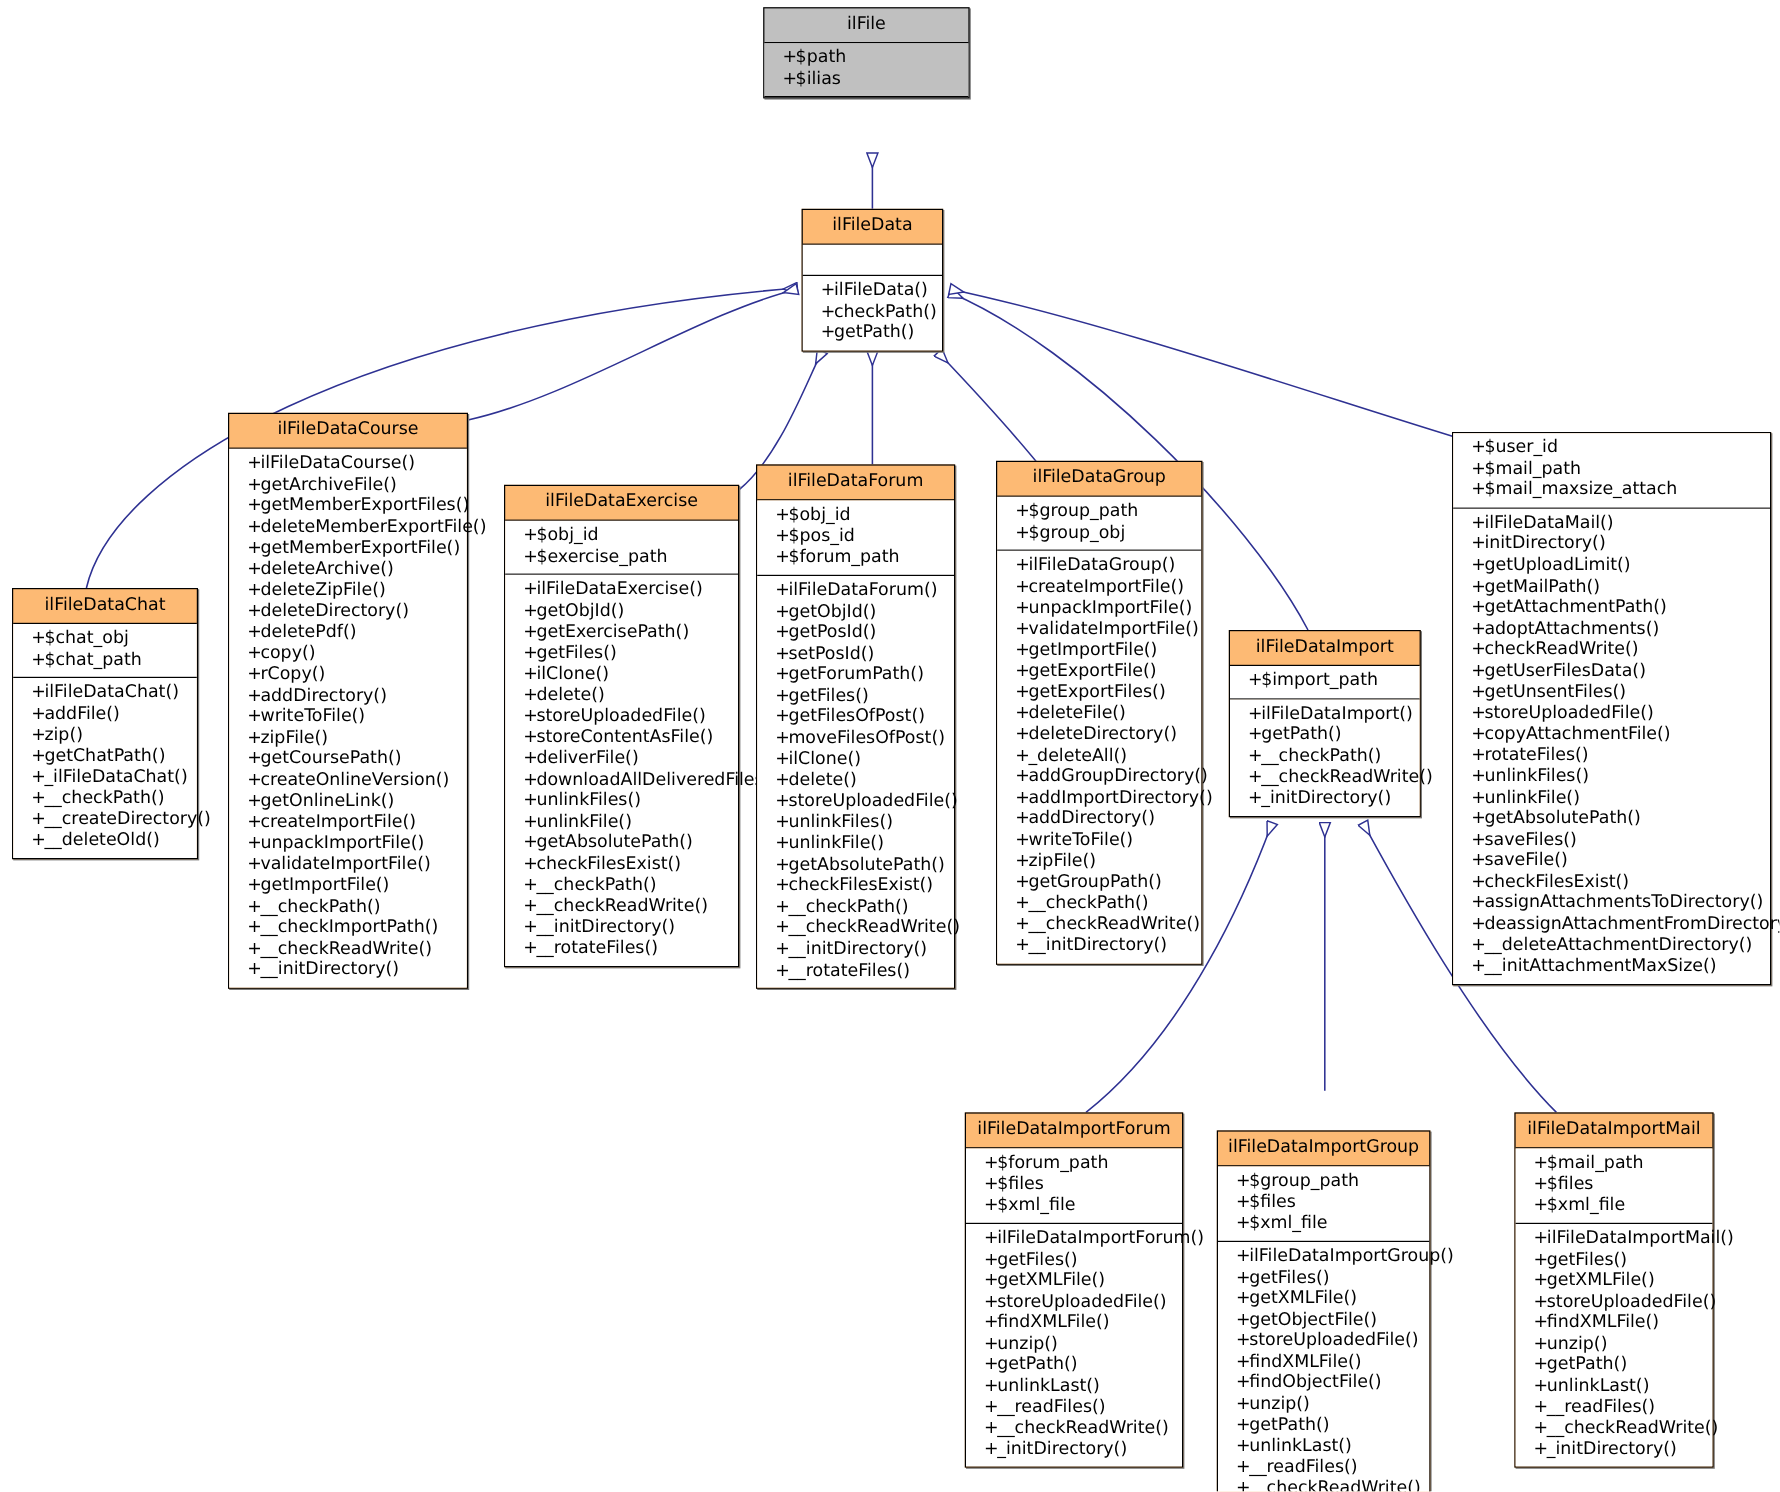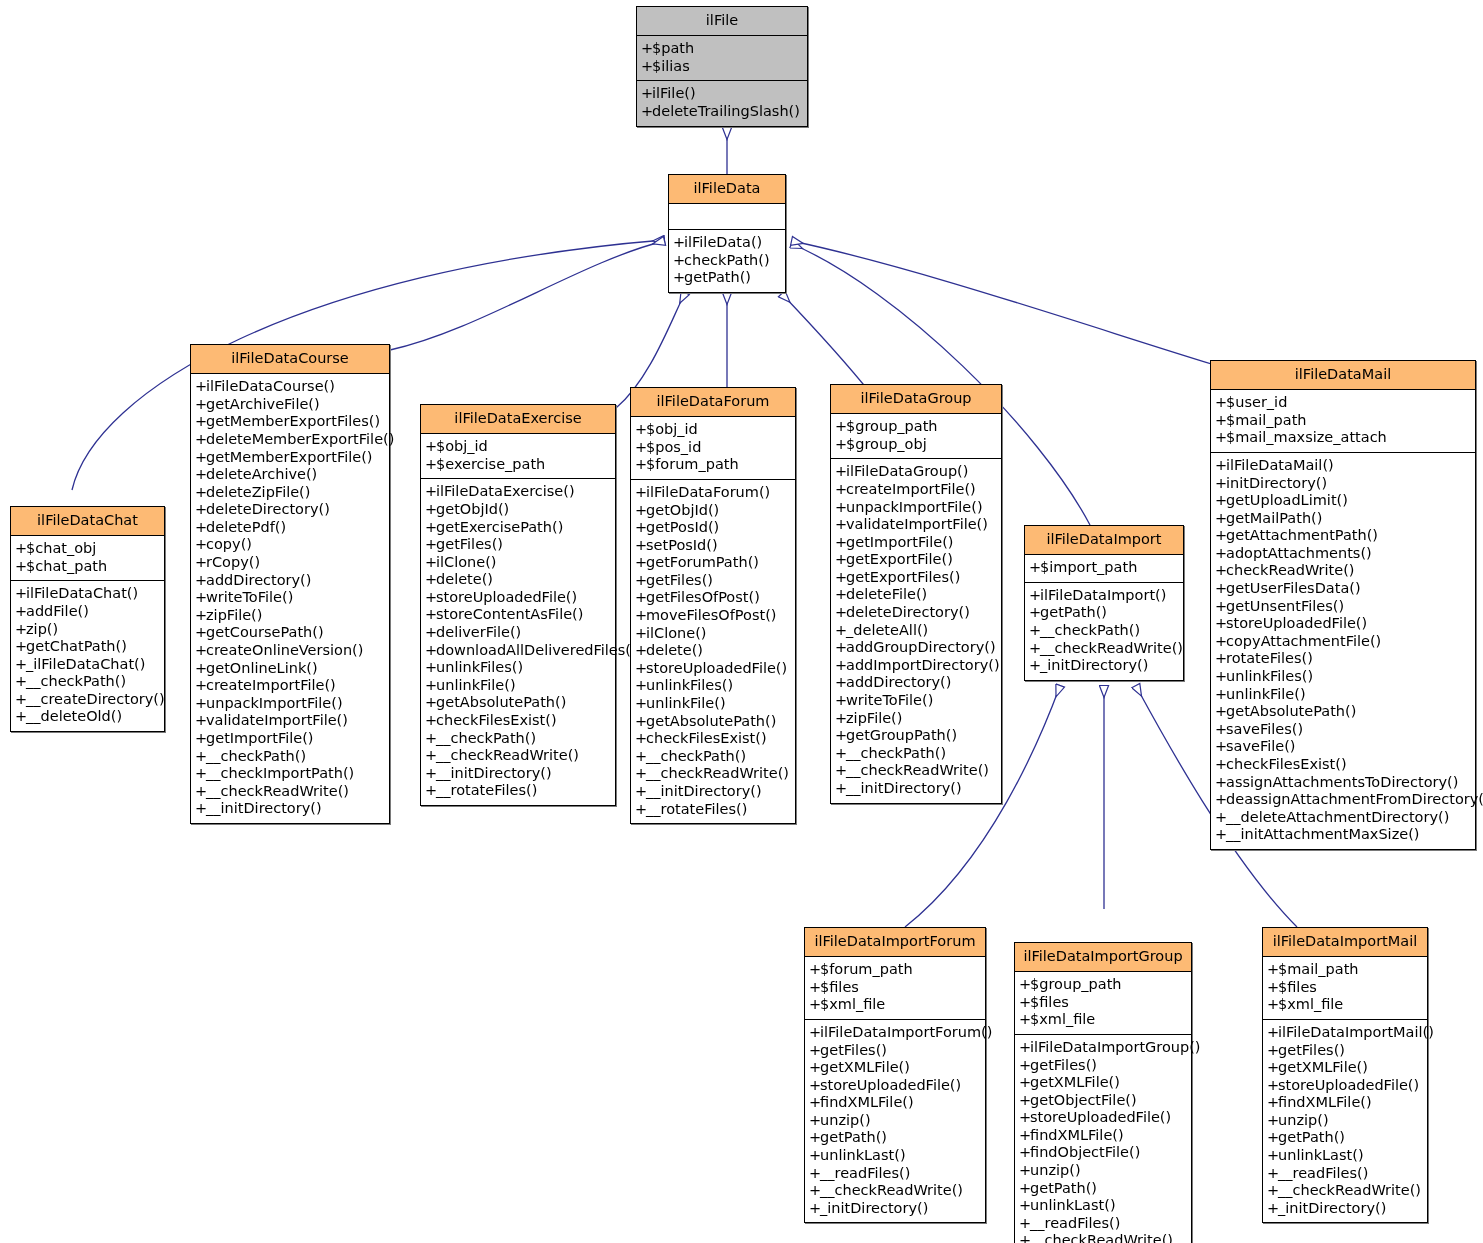--- a/index.html
+++ b/index.html
@@ -42,21 +42,21 @@
     text-align: center;
     font-size: 14.5px;
     line-height: 1.32;
     padding: 4px 6px 5px 6px;
     color: #000000;
     border-bottom: 1px solid #000000;
     box-sizing: border-box;
     white-space: nowrap;
   }
   .compartment {
-    padding: 4px 7px 5px 4px;
+    padding: 4px 7px 5px 15px;
     box-sizing: border-box;
     background: #ffffff;
   }
   .compartment.attrs {
     border-bottom: 1px solid #000000;
   }
   .compartment.empty {
     height: 26px;
     padding: 0;
   }
@@ -97,35 +97,31 @@
       </g>
   </svg>
 
   <div id="class-layer">
       <div class="uml-class root" style="left: 636px; top: 6px; width: 172px;">
         <div class="title">ilFile</div>
         <div class="compartment attrs">
           <div class="member"><span class="vis">+</span><span>$path</span></div>
           <div class="member"><span class="vis">+</span><span>$ilias</span></div>
         </div>
-        <div class="compartment methods">
-          <div class="member"><span class="vis">+</span><span>ilFile()</span></div>
-          <div class="member"><span class="vis">+</span><span>deleteTrailingSlash()</span></div>
-        </div>
       </div>
       <div class="uml-class" style="left: 668px; top: 174px; width: 118px;">
         <div class="title">ilFileData</div>
         <div class="compartment attrs empty"></div>
         <div class="compartment methods">
           <div class="member"><span class="vis">+</span><span>ilFileData()</span></div>
           <div class="member"><span class="vis">+</span><span>checkPath()</span></div>
           <div class="member"><span class="vis">+</span><span>getPath()</span></div>
         </div>
       </div>
-      <div class="uml-class" style="left: 10px; top: 490px; width: 155px; margin-top: 16px;">
+      <div class="uml-class" style="left: 10px; top: 490px; width: 155px;">
         <div class="title">ilFileDataChat</div>
         <div class="compartment attrs">
           <div class="member"><span class="vis">+</span><span>$chat_obj</span></div>
           <div class="member"><span class="vis">+</span><span>$chat_path</span></div>
         </div>
         <div class="compartment methods">
           <div class="member"><span class="vis">+</span><span>ilFileDataChat()</span></div>
           <div class="member"><span class="vis">+</span><span>addFile()</span></div>
           <div class="member"><span class="vis">+</span><span>zip()</span></div>
           <div class="member"><span class="vis">+</span><span>getChatPath()</span></div>
@@ -256,21 +252,20 @@
         </div>
         <div class="compartment methods">
           <div class="member"><span class="vis">+</span><span>ilFileDataImport()</span></div>
           <div class="member"><span class="vis">+</span><span>getPath()</span></div>
           <div class="member"><span class="vis">+</span><span>__checkPath()</span></div>
           <div class="member"><span class="vis">+</span><span>__checkReadWrite()</span></div>
           <div class="member"><span class="vis">+</span><span>_initDirectory()</span></div>
         </div>
       </div>
       <div class="uml-class" style="left: 1210px; top: 360px; width: 266px;">
-        <div class="title">ilFileDataMail</div>
         <div class="compartment attrs">
           <div class="member"><span class="vis">+</span><span>$user_id</span></div>
           <div class="member"><span class="vis">+</span><span>$mail_path</span></div>
           <div class="member"><span class="vis">+</span><span>$mail_maxsize_attach</span></div>
         </div>
         <div class="compartment methods">
           <div class="member"><span class="vis">+</span><span>ilFileDataMail()</span></div>
           <div class="member"><span class="vis">+</span><span>initDirectory()</span></div>
           <div class="member"><span class="vis">+</span><span>getUploadLimit()</span></div>
           <div class="member"><span class="vis">+</span><span>getMailPath()</span></div>

